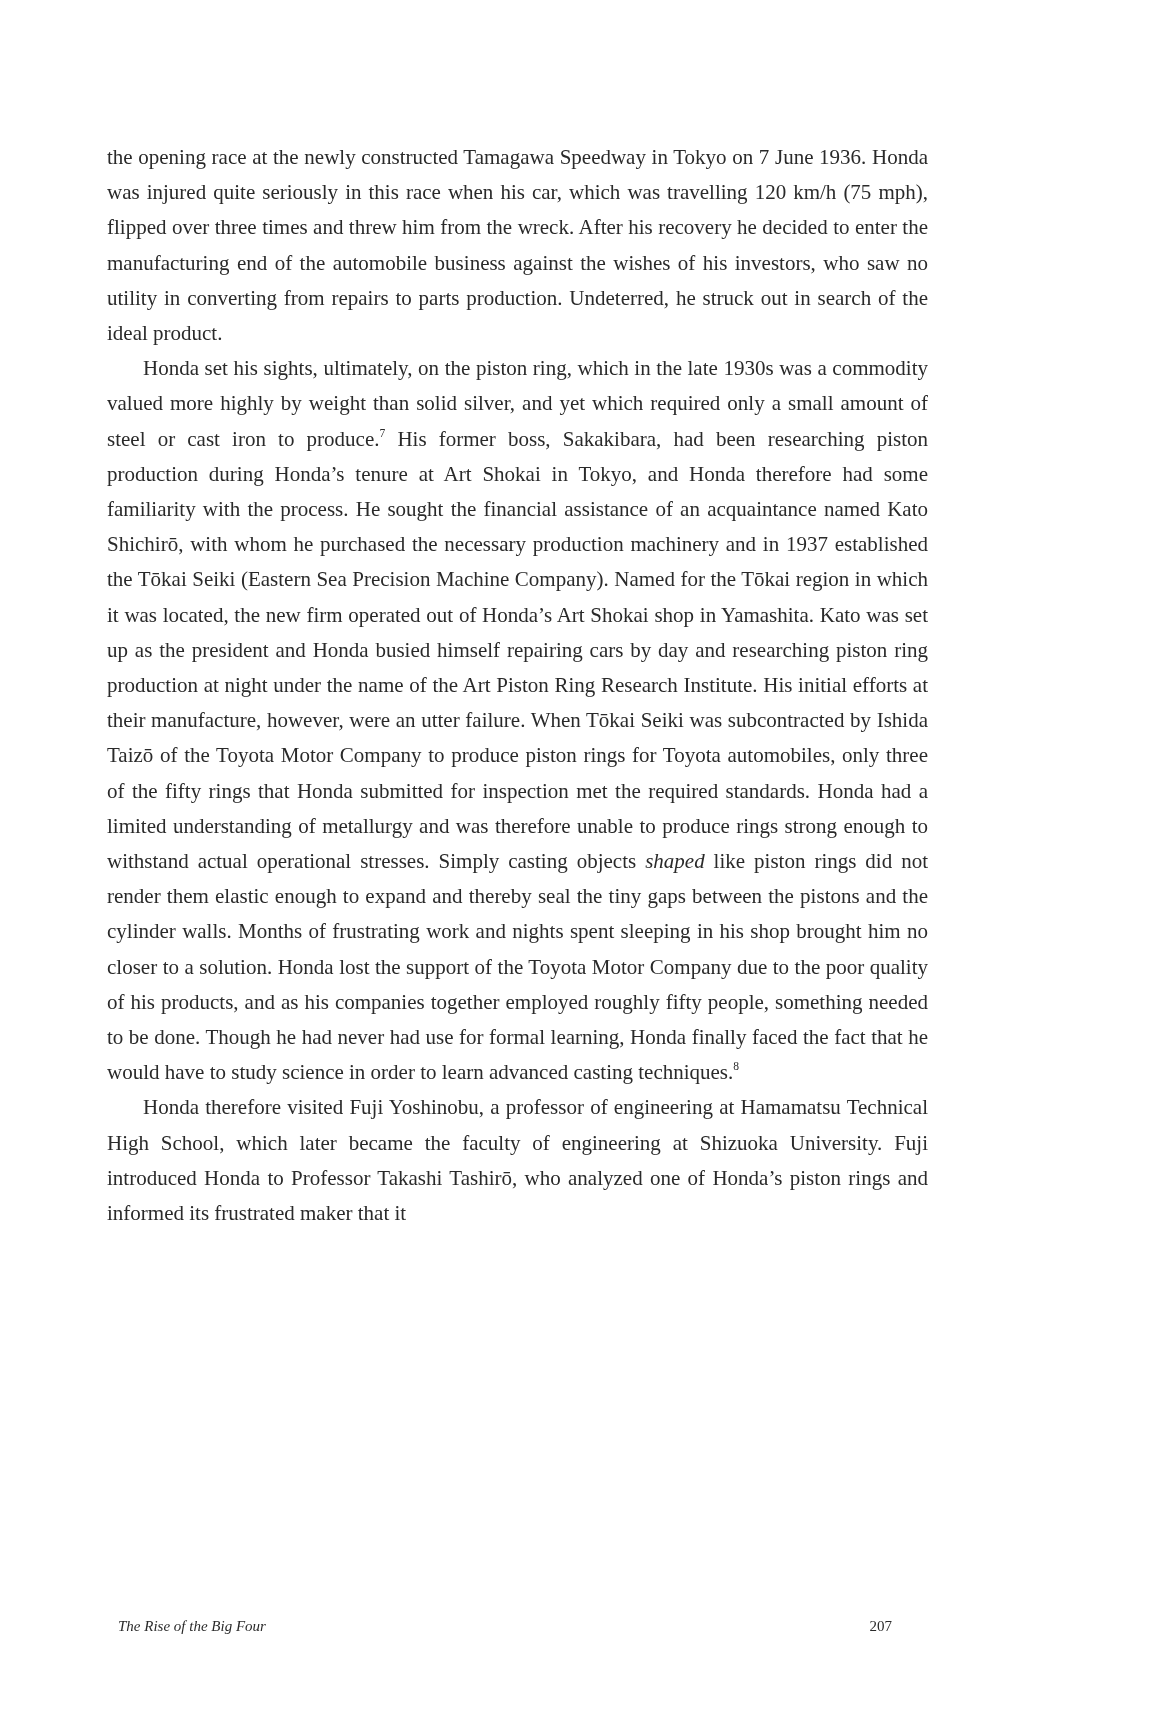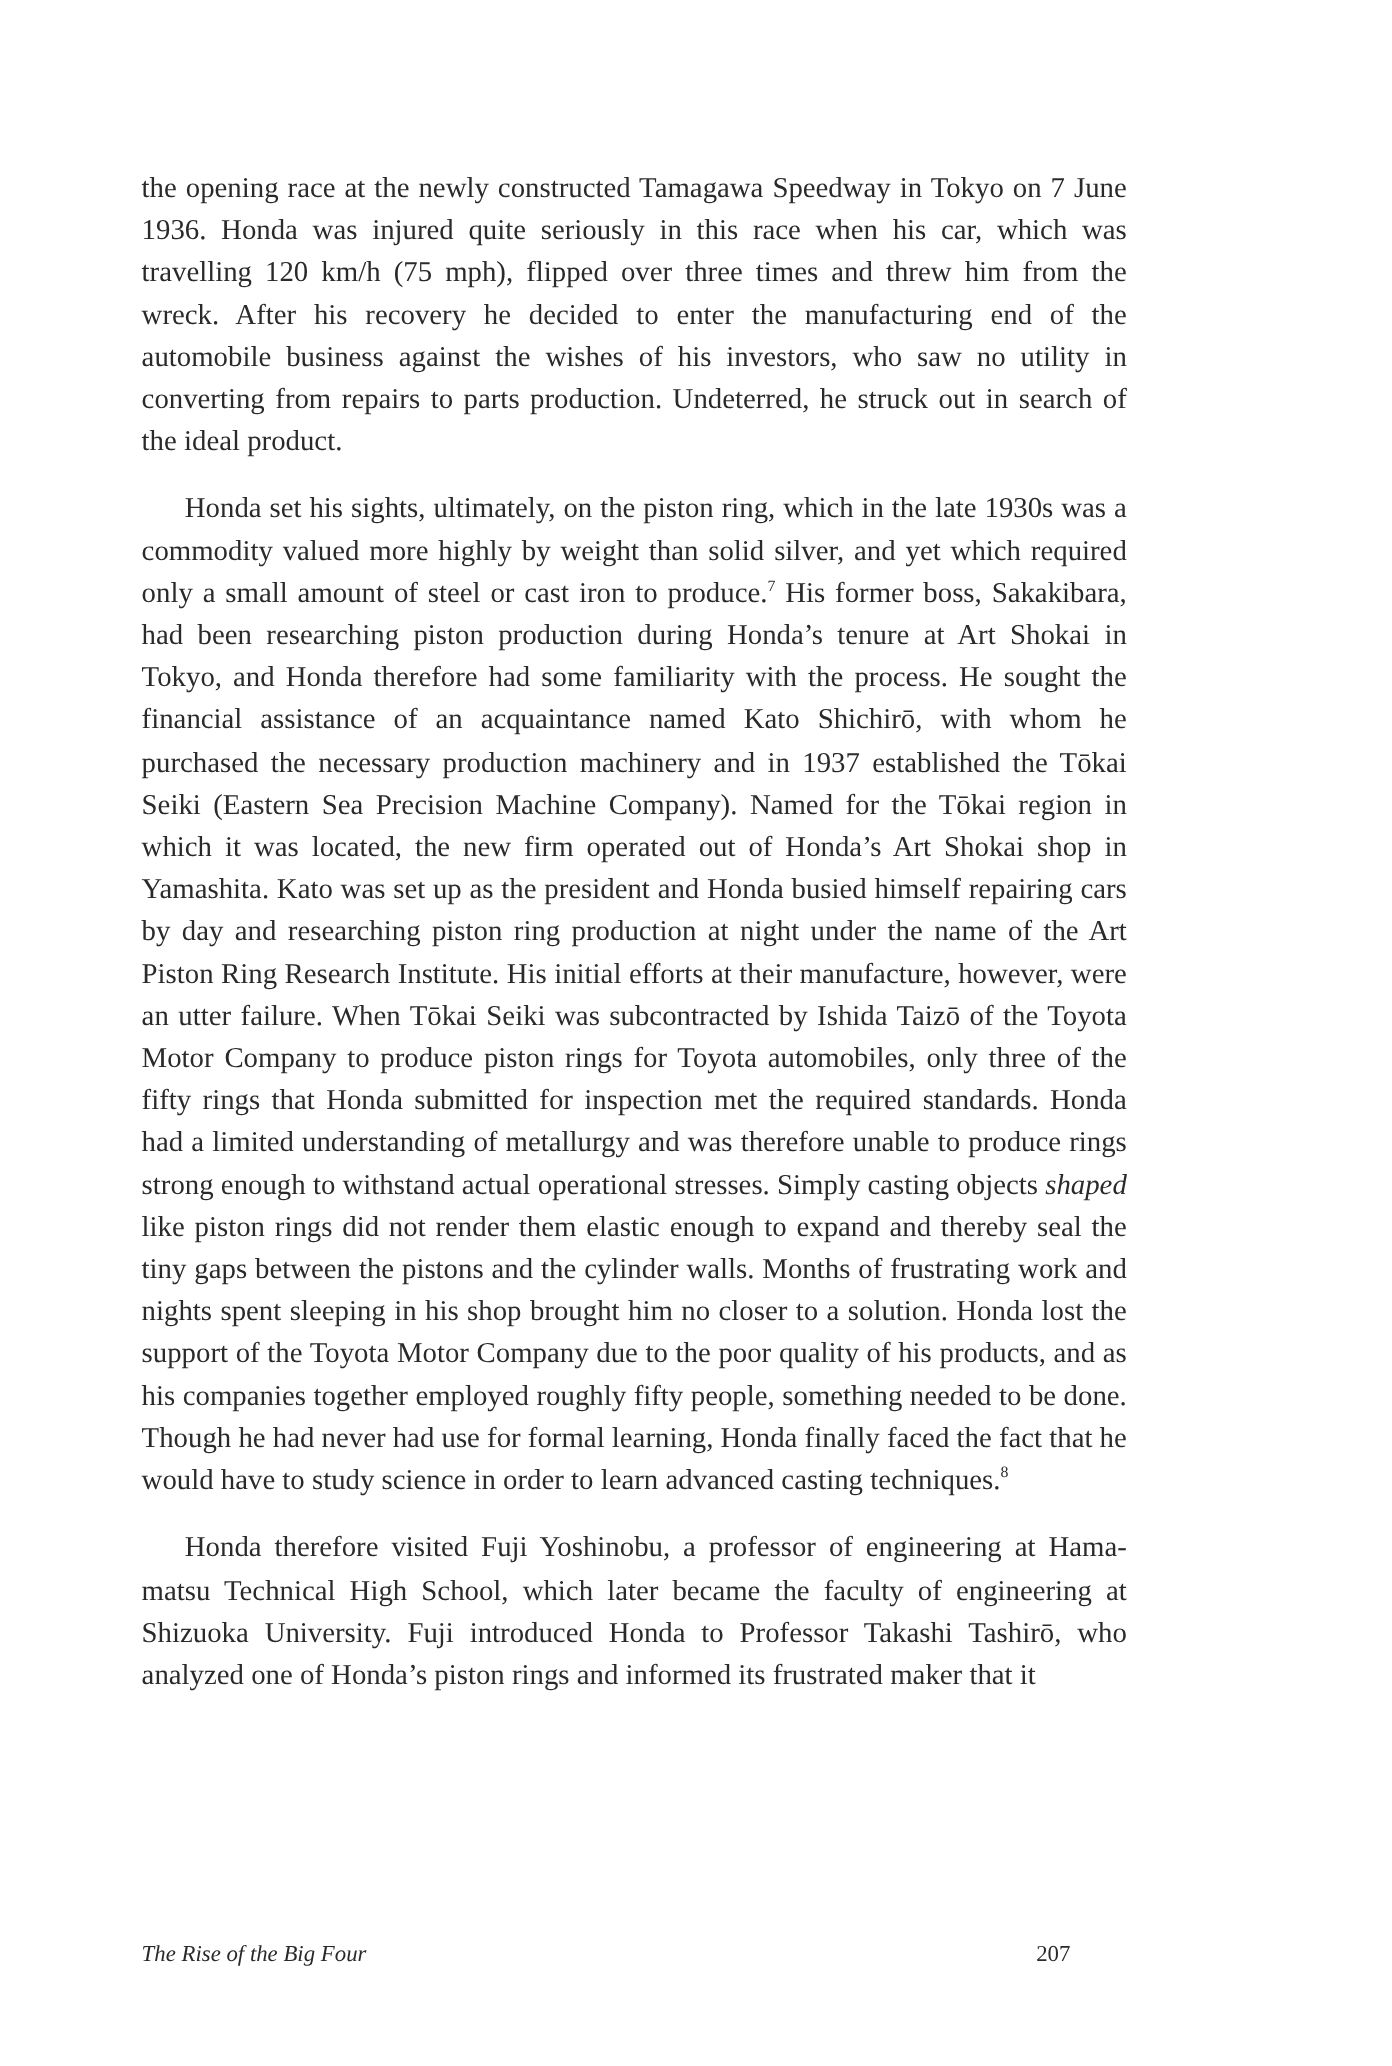--- a/index.html
+++ b/index.html
@@ -1,30 +1,30 @@
 <!DOCTYPE html>
 <html><head>
 <meta charset="utf-8">
 <style>
   html, body { margin: 0; padding: 0; background: #ffffff; }
   body { width: 1160px; height: 1722px; position: relative; overflow: hidden; }
   .page {
-    position: absolute; left: 118px; top: 140px; width: 821px;
+    position: absolute; left: 107px; top: 140px; width: 821px;
     font-family: "Liberation Serif", "DejaVu Serif", serif;
-    font-size: 24px; line-height: 35.2px; color: #2a2a2a;
+    font-size: 21px; line-height: 35.2px; color: #2a2a2a;
     text-align: justify; hyphens: manual;
   }
   .page p { margin: 0; }
-  .page p.indent { text-indent: 36px; margin-top: 21px; }
+  .page p.indent { text-indent: 36px; }
   .page sup { font-size: 0.55em; line-height: 0; vertical-align: 0.75em; }
   .page em { font-style: italic; }
   .footer {
     position: absolute; top: 1618px; left: 118px; width: 774px;
     font-family: "Liberation Serif", "DejaVu Serif", serif;
-    font-size: 19px; color: #2a2a2a;
+    font-size: 15px; color: #2a2a2a;
     display: flex; justify-content: space-between;
   }
   .footer .title { font-style: italic; }
 </style>
 </head>
 <body>
 
 <div class="page">
   <p>the opening race at the newly constructed Tamagawa Speedway in Tokyo on 7 June 1936. Honda was injured quite seriously in this race when his car, which was travelling 120 km/h (75 mph), flipped over three times and threw him from the wreck. After his recovery he decided to enter the manufacturing end of the automobile business against the wishes of his investors, who saw no utility in converting from repairs to parts production. Undeterred, he struck out in search of the ideal product.</p>
   <p class="indent"><span>Honda set his sights, ultimately, on the piston ring, which in the late 1930s was a commodity valued more highly by weight than solid silver, and yet which required only a small amount of steel or cast iron to produce.</span><sup>7</sup><span> His former boss, Sakakibara, had been researching piston production during Honda’s tenure at Art Shokai in Tokyo, and Honda therefore had some familiarity with the process. He sought the financial assistance of an acquaintance named Kato Shichirō, with whom he purchased the necessary production machinery and in 1937 established the Tōkai Seiki (Eastern Sea Precision Machine Company). Named for the Tōkai region in which it was located, the new firm operated out of Honda’s Art Shokai shop in Yamashita. Kato was set up as the president and Honda busied himself repairing cars by day and researching piston ring production at night under the name of the Art Piston Ring Research Institute. His initial efforts at their manufacture, however, were an utter failure. When Tōkai Seiki was subcontracted by Ishida Taizō of the Toyota Motor Company to produce piston rings for Toyota automobiles, only three of the fifty rings that Honda submitted for inspection met the required standards. Honda had a limited understanding of metallurgy and was therefore unable to produce rings strong enough to withstand actual operational stresses. Simply casting objects </span><em>shaped</em><span> like piston rings did not render them elastic enough to expand and thereby seal the tiny gaps between the pistons and the cylinder walls. Months of frustrating work and nights spent sleeping in his shop brought him no closer to a solution. Honda lost the support of the Toyota Motor Company due to the poor quality of his products, and as his companies together employed roughly fifty people, something needed to be done. Though he had never had use for formal learning, Honda finally faced the fact that he would have to study science in order to learn advanced casting techniques.</span><sup>8</sup></p>

